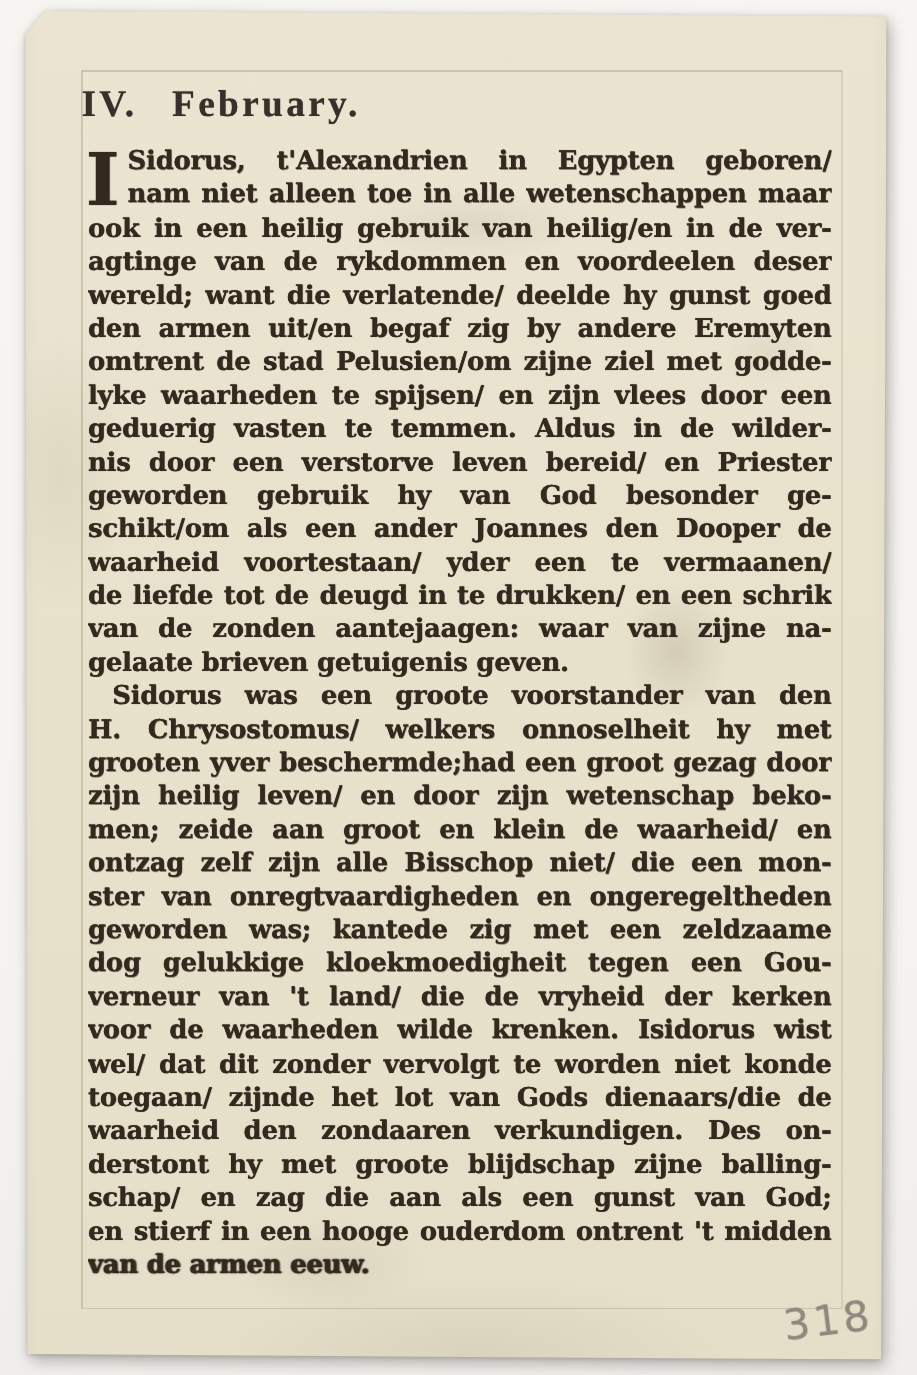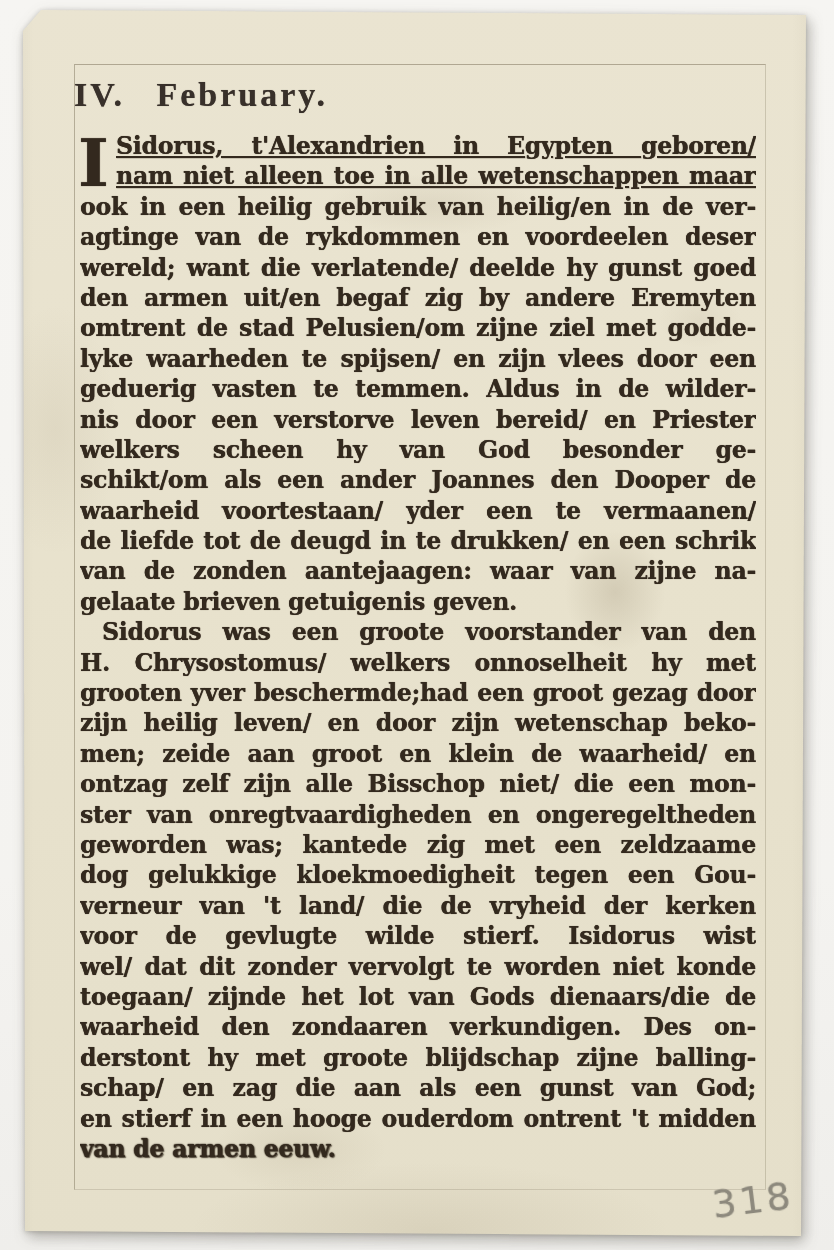--- a/index.html
+++ b/index.html
@@ -44,21 +44,21 @@
     position:absolute;left:80px;top:131px;width:676px;
     color:#33291e;
   }
   .line{
     height:30.4px;line-height:30.4px;overflow:hidden;
     font-size:23.5px;font-weight:700;letter-spacing:-0.2px;
     text-align:justify;text-align-last:justify;
     text-shadow:0 0 0.7px rgba(50,40,28,0.95), 0.5px 0.4px 0.6px rgba(50,40,28,0.45);
     white-space:nowrap;
   }
-  .line.dropcap-pad{padding-left:36px;text-decoration:underline;}
+  .line.dropcap-pad{padding-left:36px;}
   .line.indent{padding-left:22px;}
   .line.last{text-align:right;text-align-last:left;}
   .line.smudge{
     text-shadow:0 0 1.6px rgba(44,34,22,0.95), 1px 0.6px 1.2px rgba(44,34,22,0.7), -0.6px 0.4px 1px rgba(44,34,22,0.6);
     filter:blur(0.35px);
   }
   .drop-cap{
     position:absolute;left:-2px;top:3px;
     font-size:66px;line-height:58px;font-weight:700;color:#33291e;
     text-shadow:0 0 1px rgba(50,40,28,0.9);
@@ -89,37 +89,37 @@
       <div class="line dropcap-pad">Sidorus, t'Alexandrien in Egypten geboren/</div>
           <div class="line dropcap-pad">nam niet alleen toe in alle wetenschappen maar</div>
           <div class="line">ook in een heilig gebruik van heilig/en in de ver-</div>
           <div class="line">agtinge van de rykdommen en voordeelen deser</div>
           <div class="line">wereld; want die verlatende/ deelde hy gunst goed</div>
           <div class="line">den armen uit/en begaf zig by andere Eremyten</div>
           <div class="line">omtrent de stad Pelusien/om zijne ziel met godde-</div>
           <div class="line">lyke waarheden te spijsen/ en zijn vlees door een</div>
           <div class="line">geduerig vasten te temmen. Aldus in de wilder-</div>
           <div class="line">nis door een verstorve leven bereid/ en Priester</div>
-          <div class="line">welkers scheen hy van God besonder ge-</div>
+          <div class="line">geworden gebruik hy van God besonder ge-</div>
           <div class="line">schikt/om als een ander Joannes den Dooper de</div>
           <div class="line">waarheid voortestaan/ yder een te vermaanen/</div>
           <div class="line">de liefde tot de deugd in te drukken/ en een schrik</div>
           <div class="line">van de zonden aantejaagen: waar van zijne na-</div>
           <div class="line last">gelaate brieven getuigenis geven.</div>
           <div class="line indent">Sidorus was een groote voorstander van den</div>
           <div class="line">H. Chrysostomus/ welkers onnoselheit hy met</div>
           <div class="line">grooten yver beschermde;had een groot gezag door</div>
           <div class="line">zijn heilig leven/ en door zijn wetenschap beko-</div>
           <div class="line">men; zeide aan groot en klein de waarheid/ en</div>
           <div class="line">ontzag zelf zijn alle Bisschop niet/ die een mon-</div>
           <div class="line">ster van onregtvaardigheden en ongeregeltheden</div>
           <div class="line">geworden was; kantede zig met een zeldzaame</div>
           <div class="line">dog gelukkige kloekmoedigheit tegen een Gou-</div>
           <div class="line">verneur van 't land/ die de vryheid der kerken</div>
-          <div class="line">voor de gevlugte wilde stierf. Isidorus wist</div>
+          <div class="line">voor de waarheden wilde krenken. Isidorus wist</div>
           <div class="line">wel/ dat dit zonder vervolgt te worden niet konde</div>
           <div class="line">toegaan/ zijnde het lot van Gods dienaars/die de</div>
           <div class="line">waarheid den zondaaren verkundigen. Des on-</div>
           <div class="line">derstont hy met groote blijdschap zijne balling-</div>
           <div class="line">schap/ en zag die aan als een gunst van God;</div>
           <div class="line">en stierf in een hooge ouderdom ontrent 't midden</div>
           <div class="line last smudge">van de armen eeuw.</div>
         </div>
 
       <div class="pencil-number">318</div>

